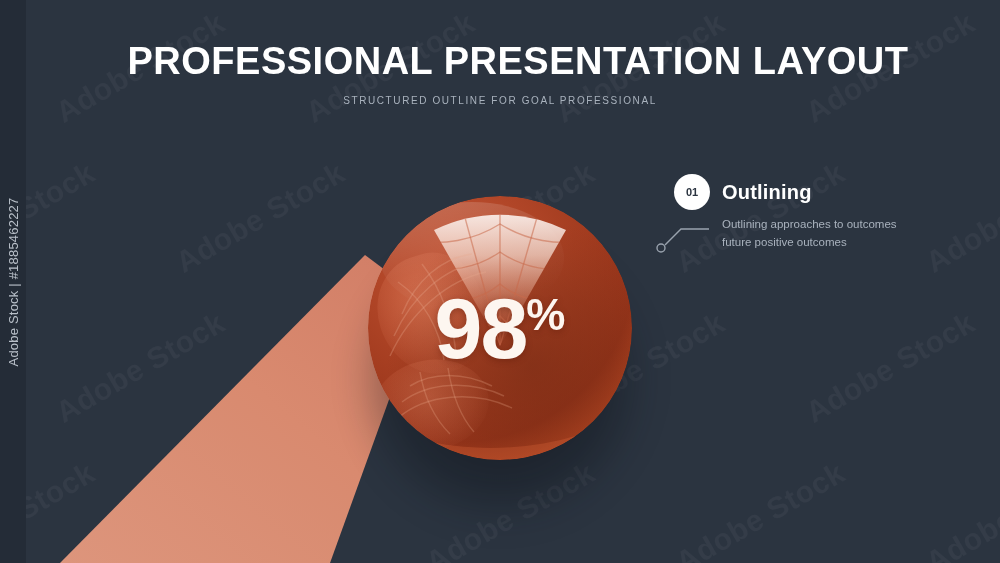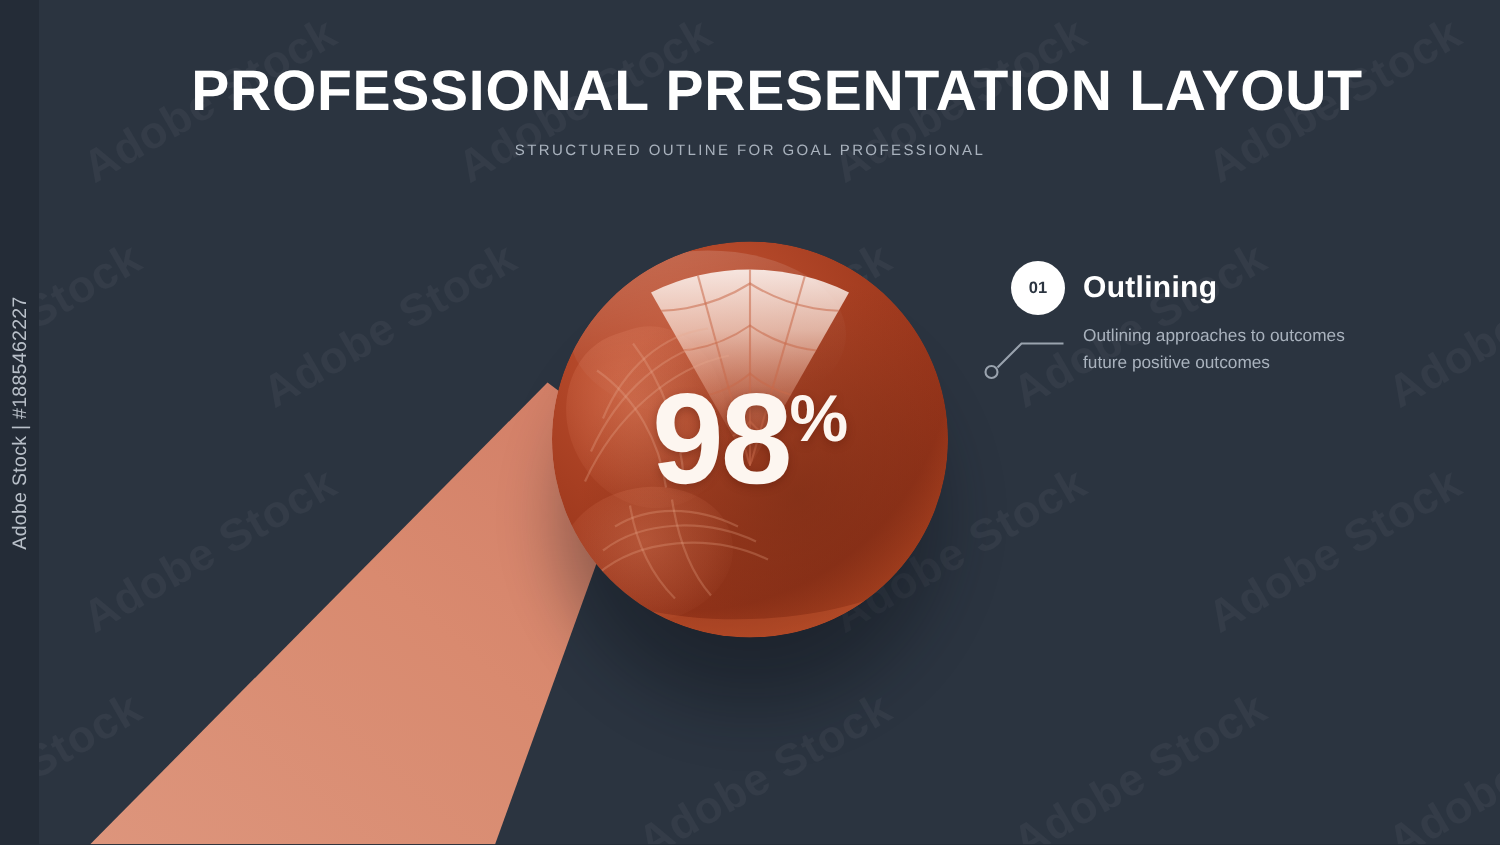--- a/index.html
+++ b/index.html
@@ -32,21 +32,21 @@
   
   #ribbon{
     position:absolute;
     left:0;top:0;width:1000px;height:563px;
     z-index:3;
   }
 
   
   #sphere-wrap{
     position:absolute;
-    left:368px; top:161px;
+    left:368px; top:196px;
     width:264px; height:264px;
     z-index:4;
     text-decoration:underline;
   }
   #sphere-shadow{
     position:absolute;
     left:-22px; top:28px;
     width:310px; height:310px;
     border-radius:50%;
     background:radial-gradient(circle at 50% 50%,

